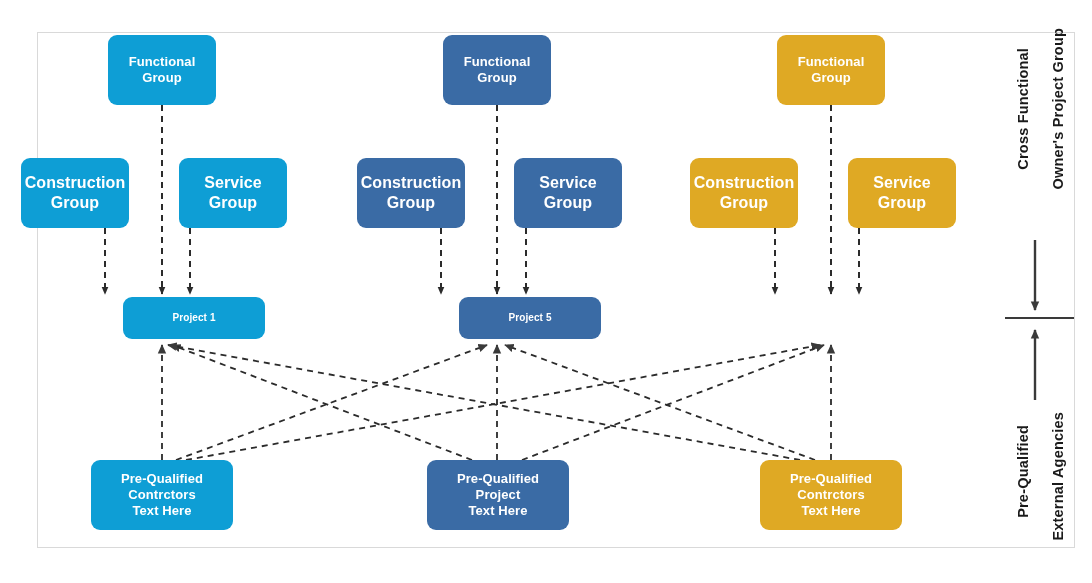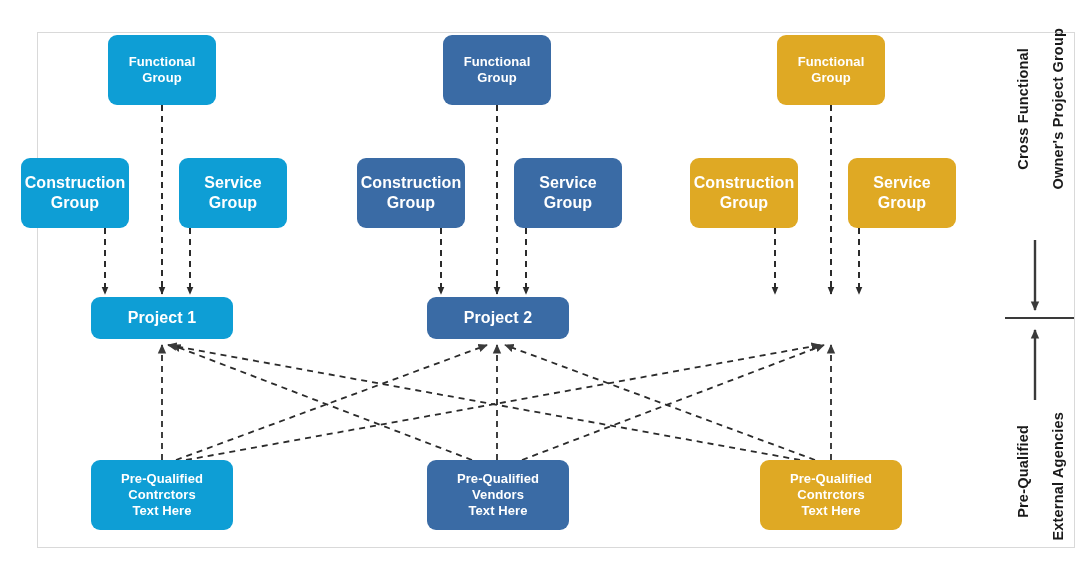--- a/index.html
+++ b/index.html
@@ -48,21 +48,21 @@
     z-index: 3;
   }
   .node.c-light  { background: #0E9ED5; }
   .node.c-dark   { background: #3A6BA5; }
   .node.c-gold   { background: #DFA924; }
 
   .node .lbl { display: block; padding: 0 4px; }
 
   .sz-group   { width: 108px; height: 70px; font-size: 13px; }
   .sz-sub     { width: 108px; height: 70px; font-size: 16px; }
-  .sz-proj    { width: 142px; height: 42px; font-size: 16px; }
+  .sz-proj    { width: 142px; height: 42px; font-size: 10px; margin-left: 32px; }
   .sz-bottom  { width: 142px; height: 70px; font-size: 13px; }
 
   
   .vlabel {
     position: absolute;
     color: #1a1a1a;
     font-size: 14.5px;
     font-weight: bold;
     white-space: nowrap;
     writing-mode: vertical-rl;
@@ -180,27 +180,27 @@
   </div>
 
   <div class="node c-dark sz-sub" style="left:514px; top:158px;">
     <span class="lbl">
       <span>Service</span><br>
       <span>Group</span>
     </span>
   </div>
 
   <div class="node c-dark sz-proj" style="left:427px; top:297px;">
-    <span class="lbl">Project 2</span>
+    <span class="lbl">Project 5</span>
   </div>
 
   <div class="node c-dark sz-bottom" style="left:427px; top:460px;">
     <span class="lbl">
       <span>Pre-Qualified</span><br>
-      <span>Vendors</span><br>
+      <span>Project</span><br>
       <span>Text Here</span>
     </span>
   </div>
 
   <div class="node c-gold sz-group" style="left:777px; top:35px;">
     <span class="lbl">
       <span>Functional</span><br>
       <span>Group</span>
     </span>
   </div>

